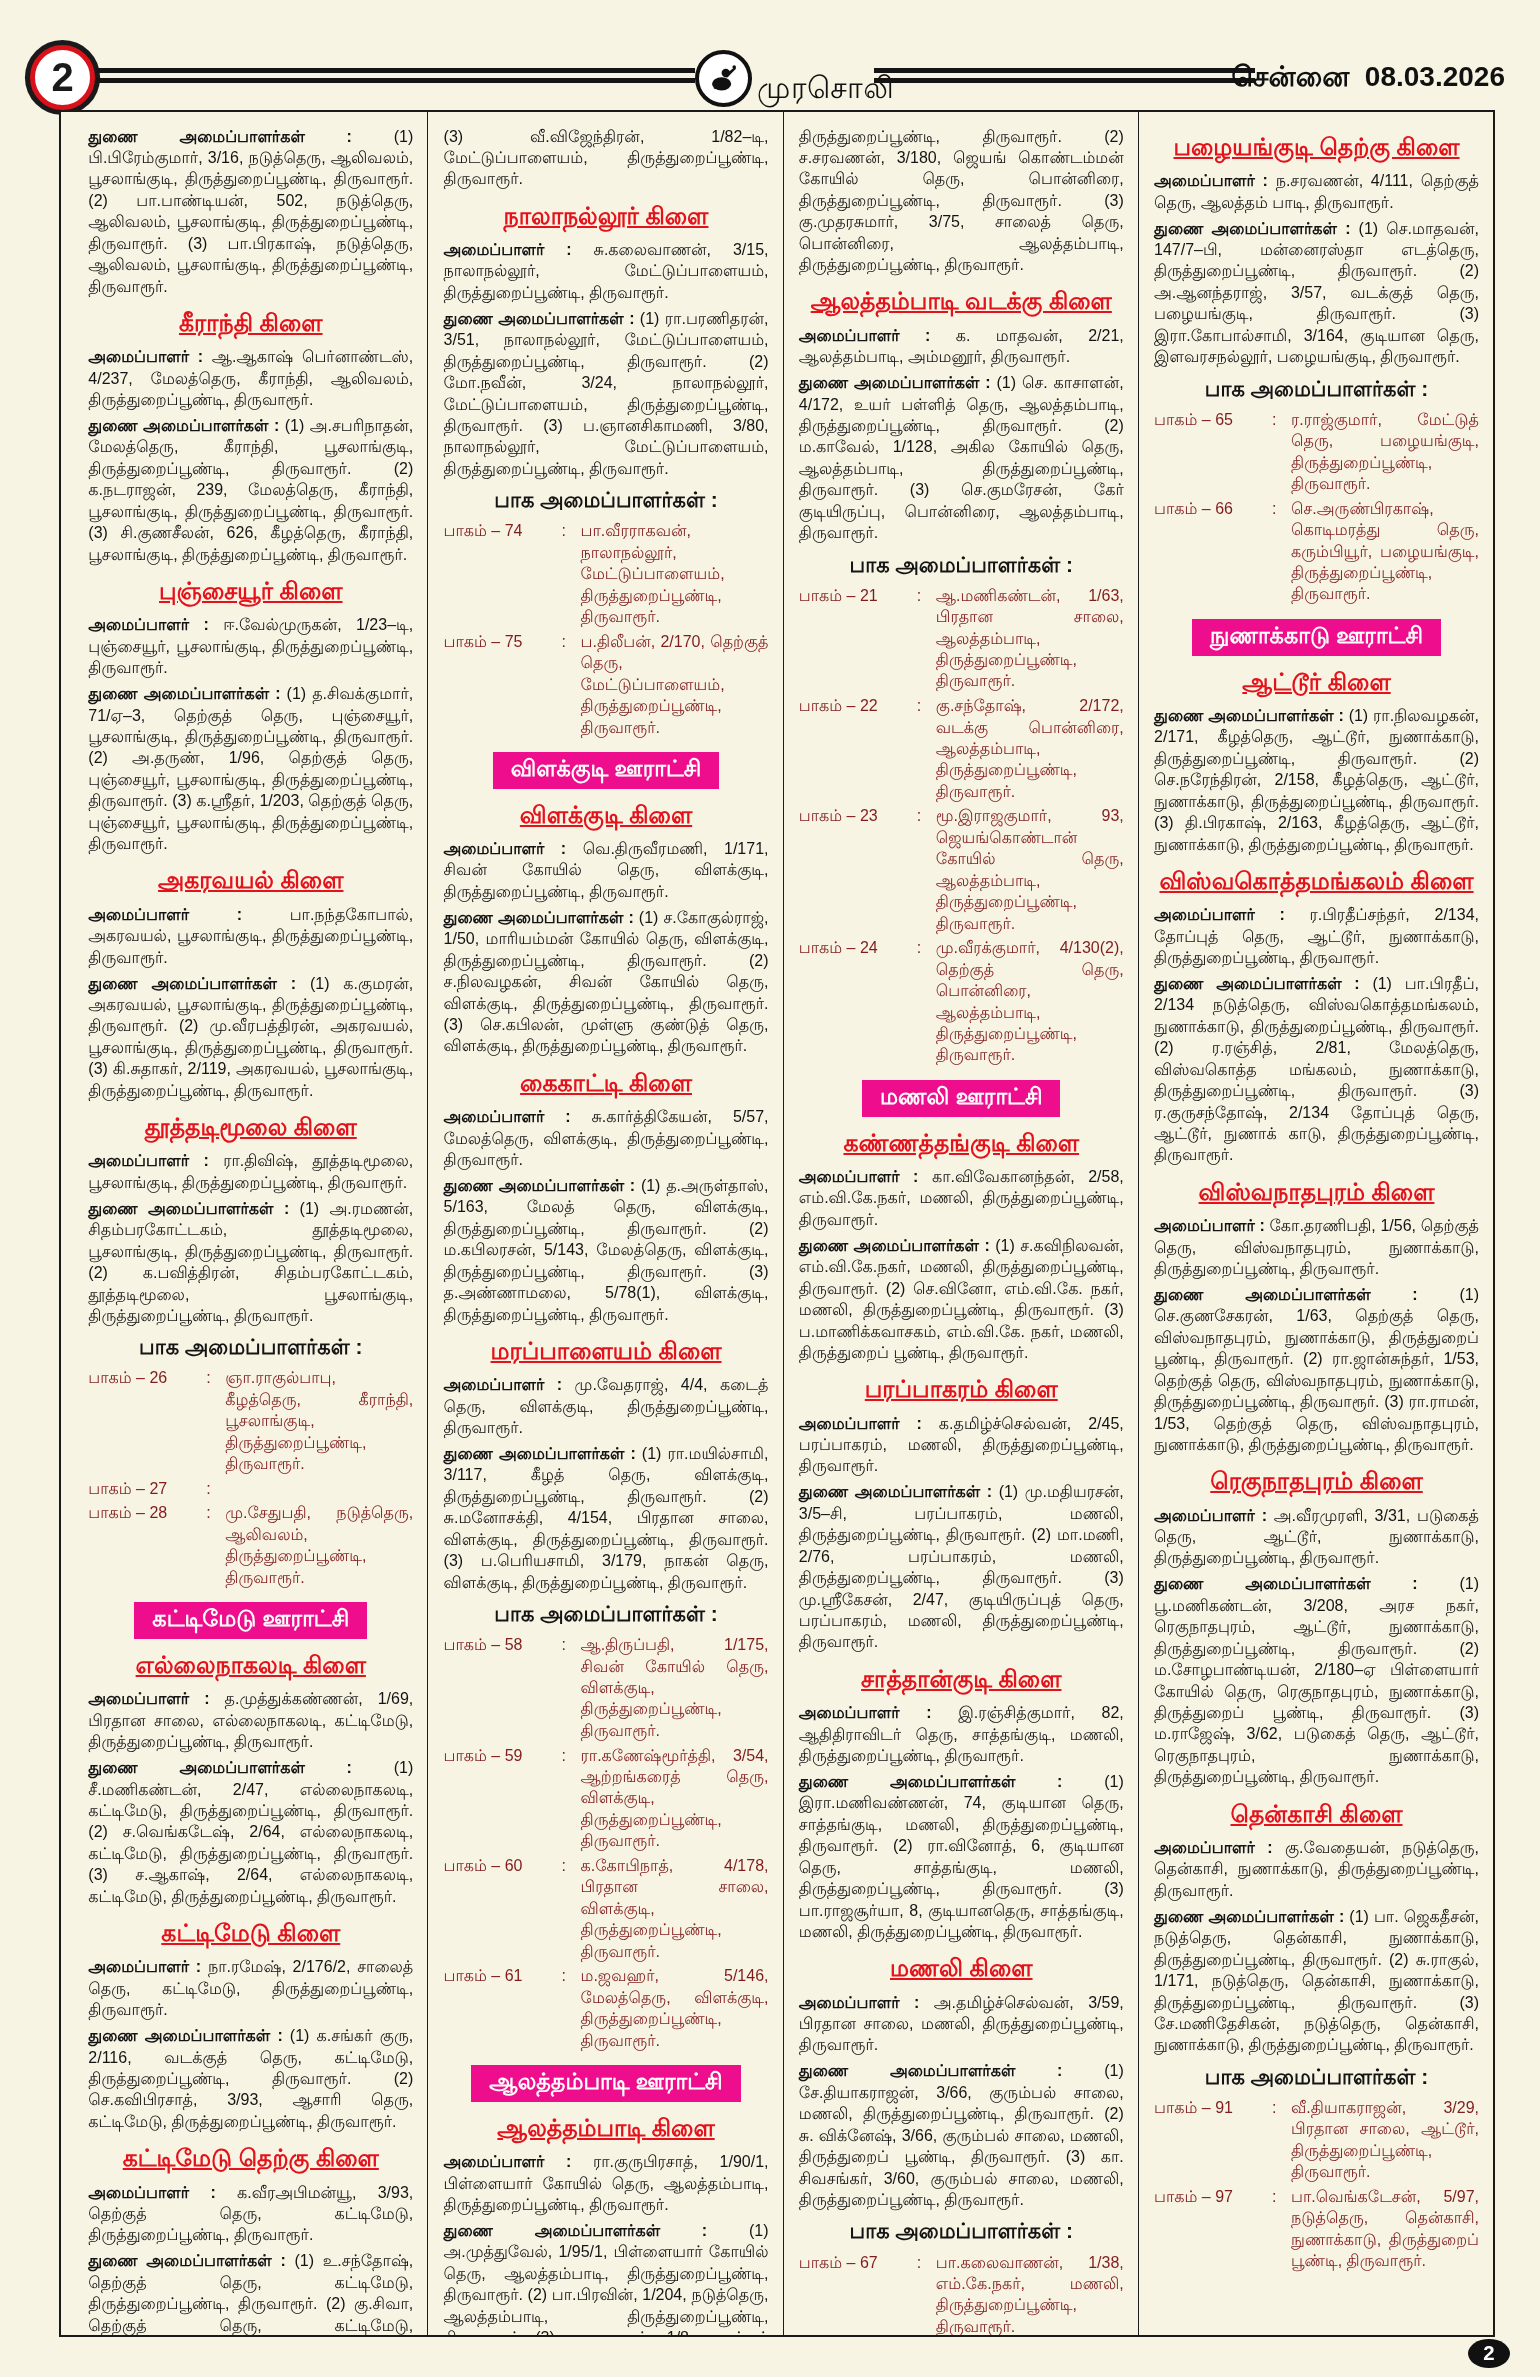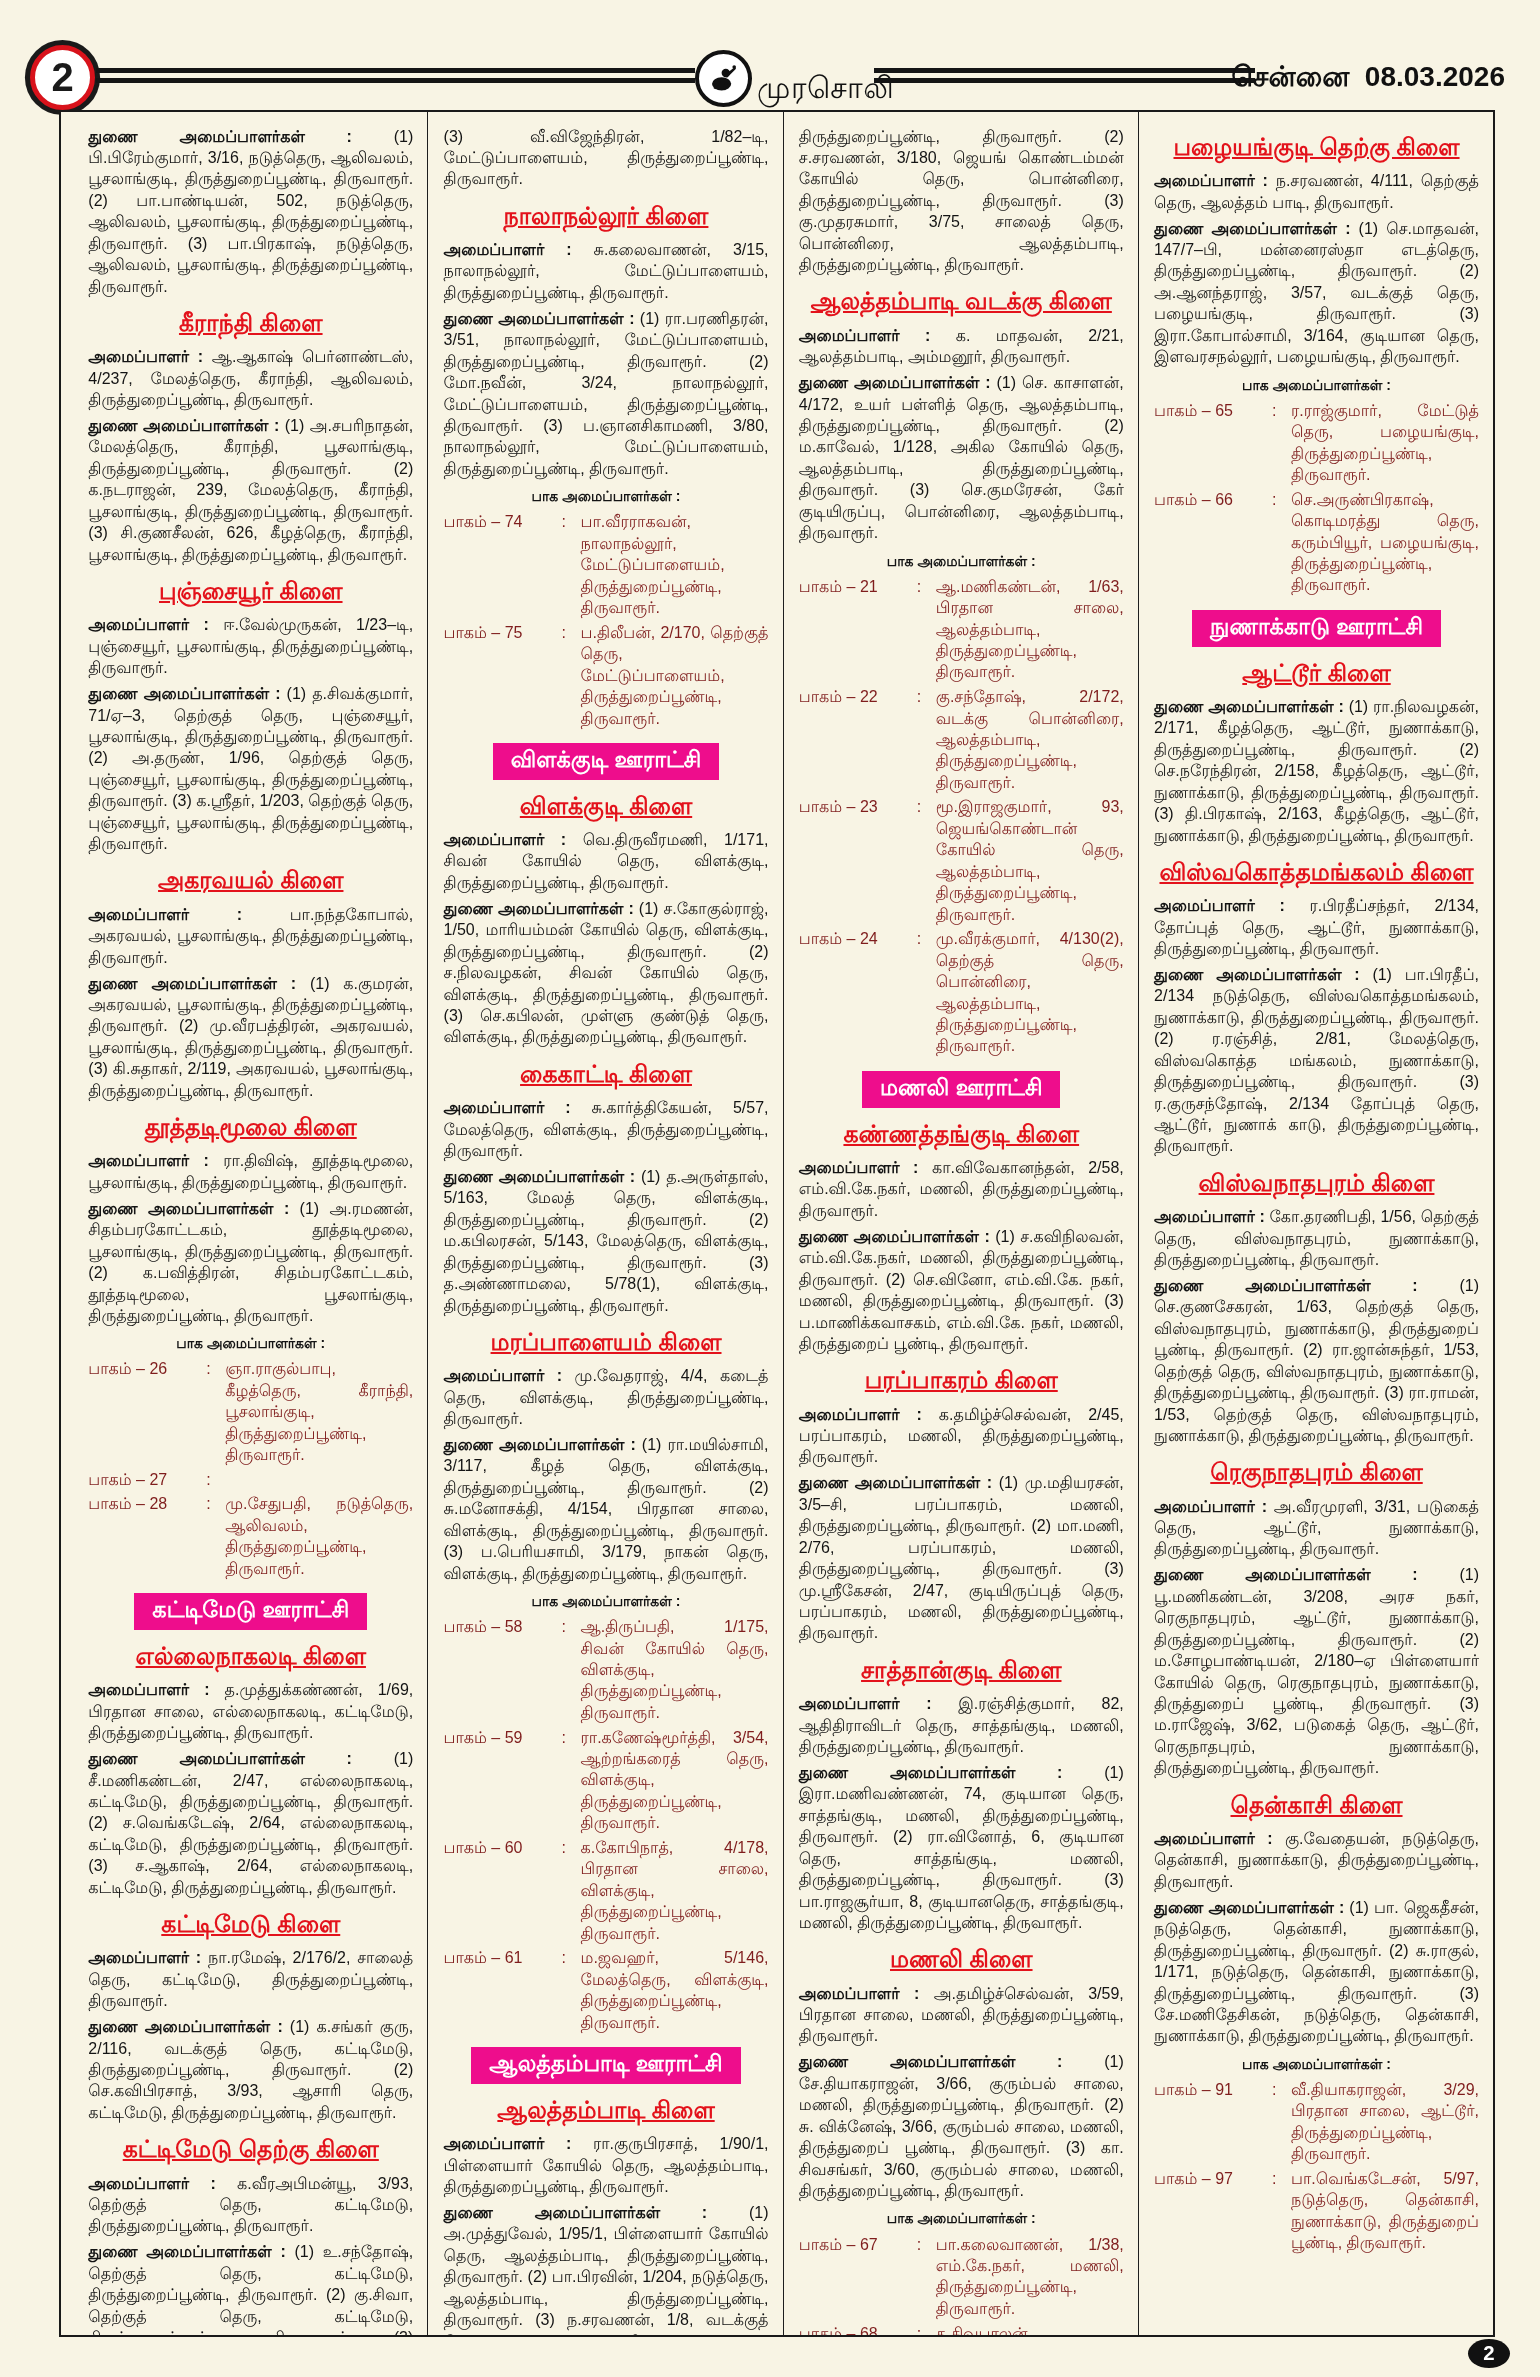--- a/index.html
+++ b/index.html
@@ -22,21 +22,21 @@
     background:#f8f4e4;box-sizing:border-box;display:flex;padding-left:12px;}
   .col{flex:1 1 0;padding:9px 14px 6.4px 15.3px;overflow:hidden;border-right:1.9px solid #1e1e1e;}
   .col:last-child{border-right:none;}
   
   .para{font-size:16px;line-height:1.34;text-align:justify;color:#141414;margin:4.5px 0;}
   .lead{font-weight:bold;}
   .branch{color:#e3121b;font-weight:bold;font-size:23.6px;text-align:center;margin:12.8px 0 6.4px;text-decoration:underline;}
   .ur-wrap{text-align:center;margin:14px 0 3.8px;}
   .uraatchi{display:inline-block;background:#ee0d8c;color:#ffffff;font-weight:bold;font-size:22.4px;
     padding:3.8px 18px 5.1px;text-align:right;}
-  .subhead{font-weight:bold;font-size:14px;text-align:center;margin:9px 0 5.1px;color:#141414;}
+  .subhead{font-weight:bold;font-size:21px;text-align:center;margin:9px 0 5.1px;color:#141414;}
   .part{display:flex;font-size:16px;line-height:1.34;color:#7f1d1d;margin:3.2px 0;}
   .part .no{flex:0 0 118px;}
   .part .cl{flex:0 0 19px;}
   .part .tx{flex:1 1 auto;text-align:justify;}
   
   .ftr-badge{position:absolute;right:31px;bottom:9px;width:42px;height:29px;border-radius:50%;
     background:#111;color:#fff;font-weight:bold;font-size:20.4px;display:flex;align-items:center;justify-content:center;}
 </style>
 </head>
 <body>

